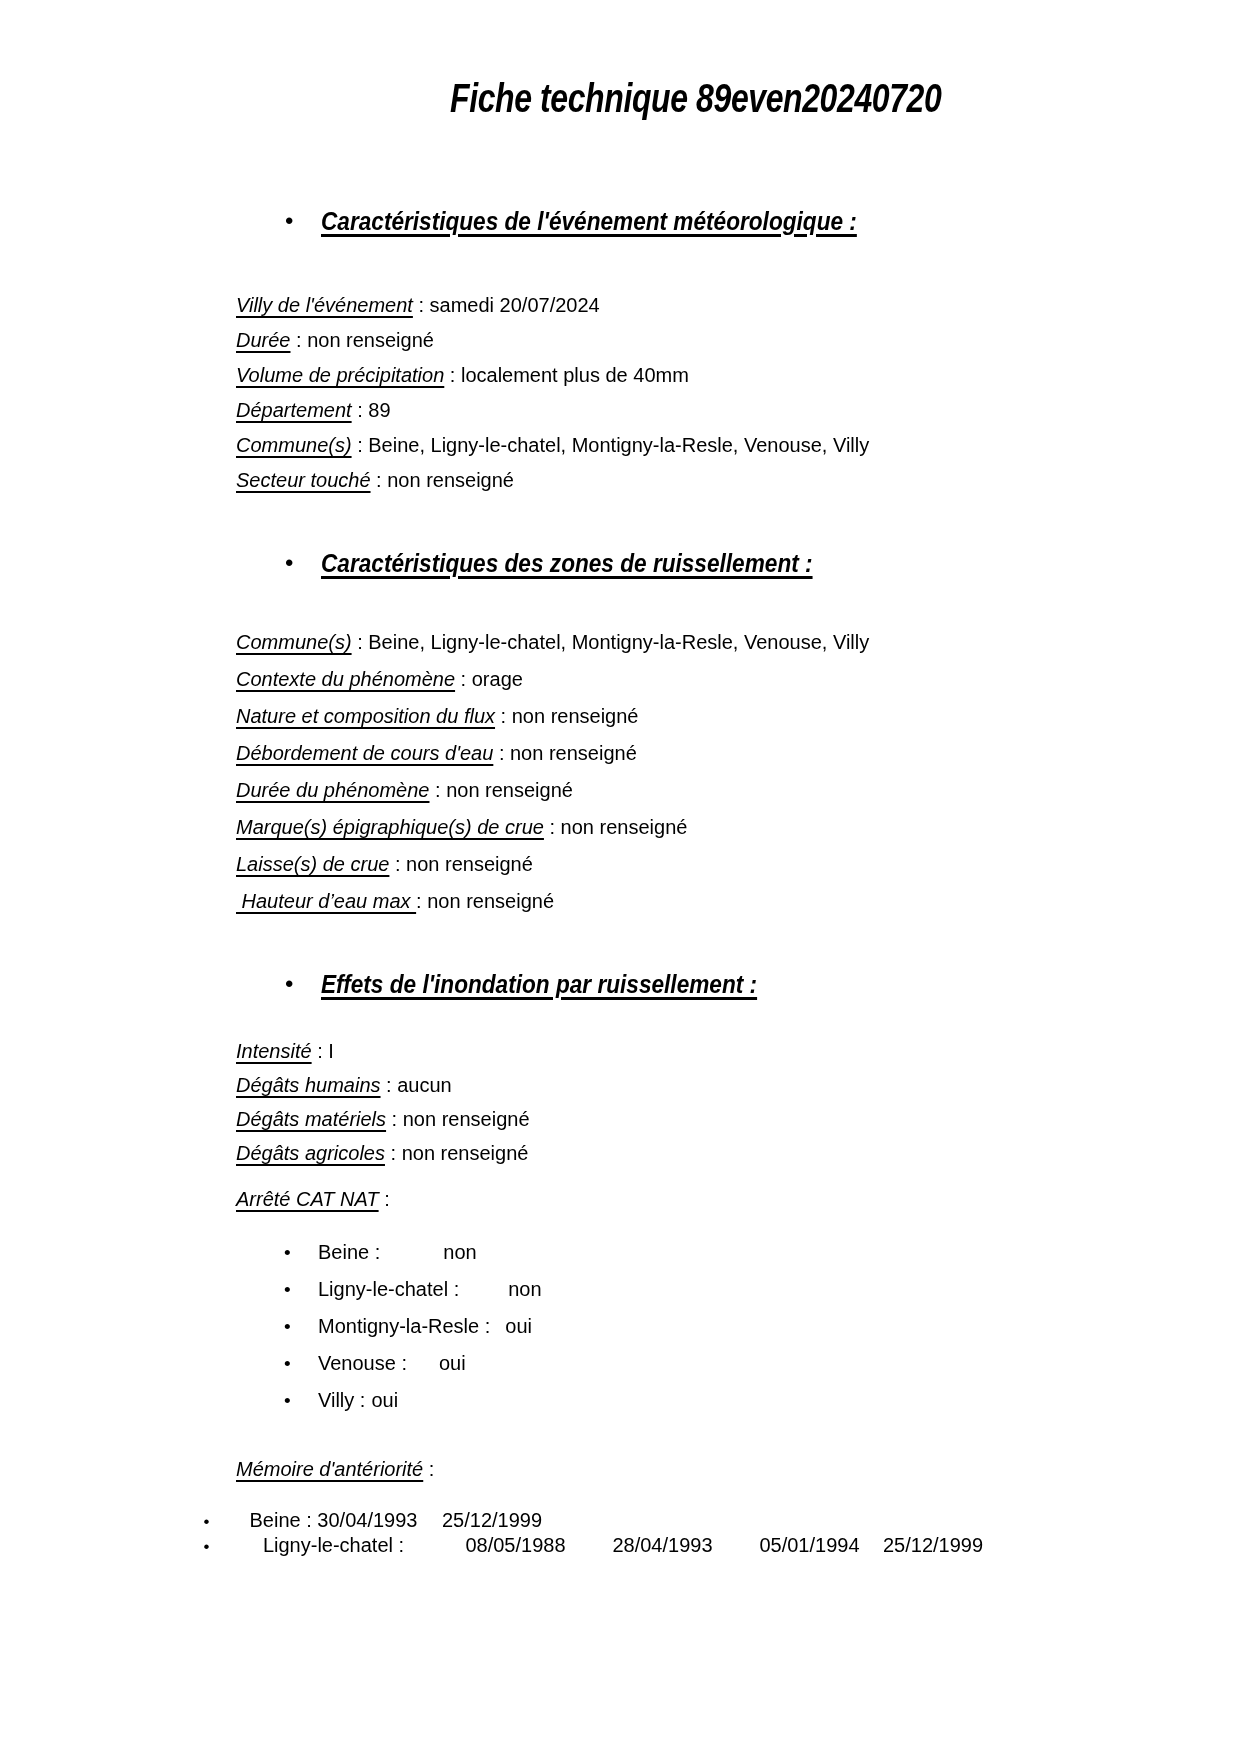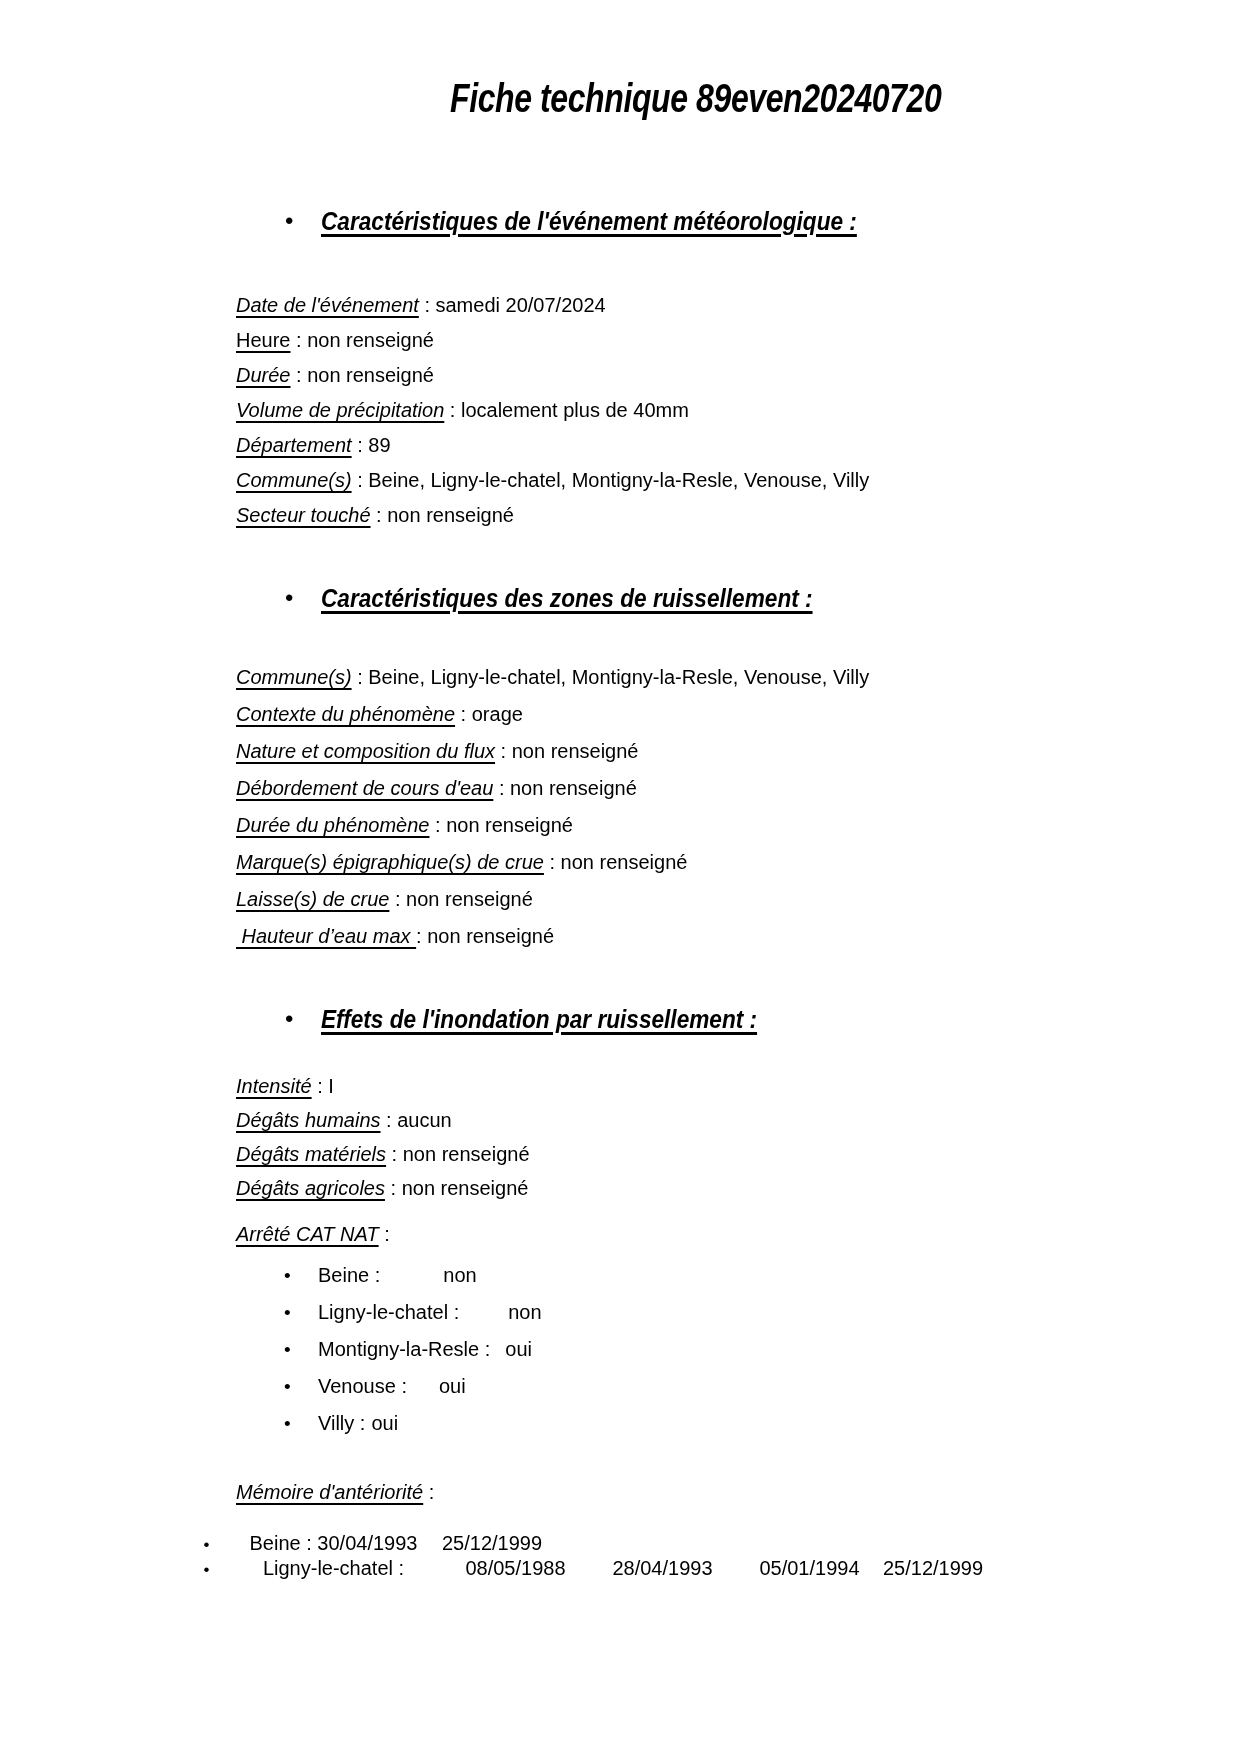--- a/index.html
+++ b/index.html
@@ -50,21 +50,21 @@
   .lbl{
     font-style:italic;
     text-decoration:underline;
     text-decoration-thickness:1.5px;
     text-underline-offset:3.5px;
     white-space:pre;
   }
   .lbl.no-italic{font-style:normal;}
   .sep,.val{white-space:pre;}
   
-  .catnat{margin-top:6px;}
+  .catnat{margin-top:18px;}
   .catnat-item{display:flex;align-items:center;padding-left:284px;height:37px;font-size:20px;}
   .c-bullet{width:34px;flex:0 0 34px;}
   .c-bullet::before{content:"\2022";font-size:19px;}
   .c-name{white-space:pre;}
   .c-val{display:inline-block;}
   .c-val.bold{font-weight:400;}
   .g63{margin-left:63px;} .g49{margin-left:49px;} .g15{margin-left:15px;}
   .g32{margin-left:32px;} .g6{margin-left:6px;}
   
   .mem-label{margin-top:18px;}
@@ -85,24 +85,21 @@
     <span class="doc-title">Fiche technique 89even20240720</span>
   </div>
 
   <div class="h-row h1">
     <span class="h-bullet"></span>
     <span class="h-text">Caractéristiques de l'événement météorologique :</span>
   </div>
 
   <div class="fields s1">
     <div class="field">
-      <span class="lbl">Date de l'événement</span><span class="sep"> : </span><span class="val">samedi 20/07/2024</span>
-    </div>
-    <div class="field">
-      <span class="lbl no-italic">Heure</span><span class="sep"> : </span><span class="val">non renseigné</span>
+      <span class="lbl">Villy de l'événement</span><span class="sep"> : </span><span class="val">samedi 20/07/2024</span>
     </div>
     <div class="field">
       <span class="lbl">Durée</span><span class="sep"> : </span><span class="val">non renseigné</span>
     </div>
     <div class="field">
       <span class="lbl">Volume de précipitation</span><span class="sep"> : </span><span class="val">localement plus de 40mm</span>
     </div>
     <div class="field">
       <span class="lbl">Département</span><span class="sep"> : </span><span class="val">89</span>
     </div>

